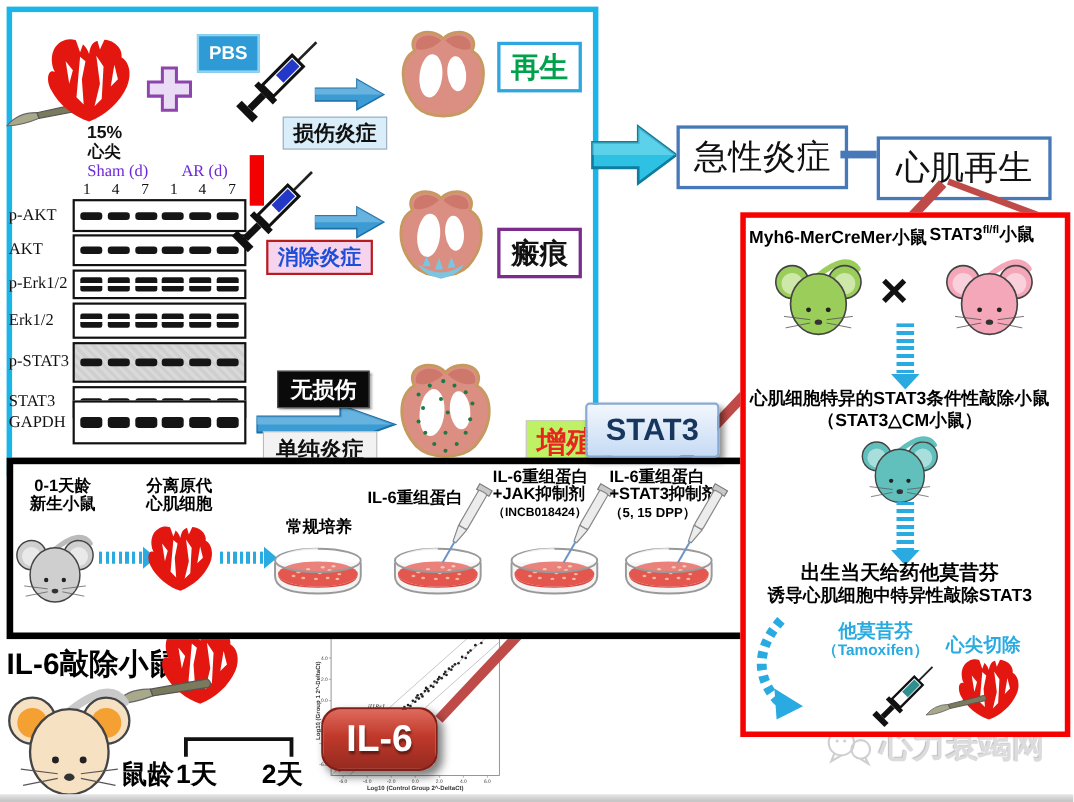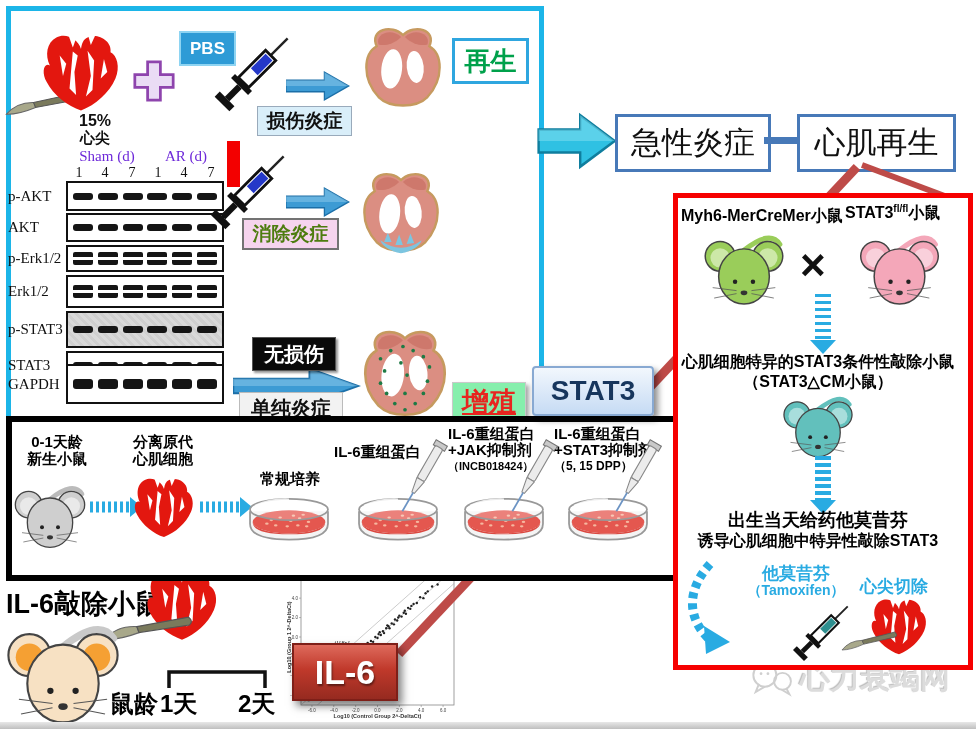--- a/index.html
+++ b/index.html
@@ -16,52 +16,52 @@
   
   #cyan-box{left:6px;top:6px;width:528px;height:417px;border:5px solid #1CB5E8;background:#fff;}
   #black-box{left:6px;top:416px;width:662px;height:153px;border:6px solid #000;background:#fff;}
   #red-box{left:673px;top:193px;width:290px;height:467px;border:5px solid #F60000;background:#fff;}
 
   
   .chip{display:flex;align-items:center;justify-content:center;font-weight:bold;white-space:nowrap;}
   #chip-pbs{left:179px;top:31px;width:53px;height:31px;background:#2E9BD6;border:2px solid #8ED4F2;color:#fff;font-size:17px;}
   #chip-injure{left:257px;top:106px;width:93px;height:28px;background:#D9EEF9;border:1px solid #9ab;color:#111;font-size:19px;}
   #chip-regen{left:452px;top:38px;width:71px;height:40px;background:#fff;border:3px solid #2FA6DF;color:#00A14B;font-size:26px;}
-  #chip-clear{left:242px;top:218px;width:93px;height:28px;background:#F6D4EE;border:2px solid #737373;color:#4d7c0f;font-size:19px;}
+  #chip-clear{left:242px;top:218px;width:93px;height:28px;background:#F6D4EE;border:2px solid #b91c1c;color:#1d4ed8;font-size:19px;}
   #chip-scar{left:452px;top:207px;width:71px;height:40px;background:#fff;border:3px solid #7B2D8E;color:#111;font-size:26px;}
   #chip-noinjury{left:252px;top:337px;width:82px;height:32px;background:#0A0A0A;border:1px solid #555;color:#fff;font-size:20px;box-shadow:2px 2px 2px rgba(0,0,0,.4);}
   #chip-pure{left:239px;top:392px;width:102px;height:30px;background:#F2F2F2;border:1px solid #bbb;color:#111;font-size:20px;}
-  #chip-prolif{left:452px;top:382px;width:72px;height:38px;background:#86efac;border:1px solid #c9c9c9;box-shadow:3px 3px 4px rgba(0,0,0,.35);color:#E8251F;font-size:27px;text-decoration:underline;}
+  #chip-prolif{left:478px;top:382px;width:72px;height:38px;background:#bef264;border:1px solid #c9c9c9;box-shadow:3px 3px 4px rgba(0,0,0,.35);color:#E8251F;font-size:27px;}
 
   
   .blot-head{position:absolute;font-family:"Liberation Serif",serif;font-size:15px;color:#6d28d9;text-align:center;}
   .lane-num{position:absolute;top:165px;width:20px;text-align:center;font-family:"Liberation Serif",serif;font-size:14px;color:#111;}
   .blot-row{position:absolute;left:8px;width:216px;}
   .blot-label{position:absolute;left:0;top:0;bottom:0;width:58px;display:flex;align-items:center;
               font-family:"Liberation Serif",serif;font-size:15px;color:#111;}
   .blot-box{position:absolute;left:58px;right:0;top:0;bottom:0;border:2px solid #111;background:#fff;
             display:flex;align-items:center;justify-content:space-around;padding:0 3px;}
   .band{width:20px;height:7px;background:#151515;border-radius:3px;}
   .row-double .band{height:13px;background:linear-gradient(180deg,#151515 0 5px,#fff 5px 8px,#151515 8px 13px);border-radius:2px;}
   .row-noise .blot-box{background:repeating-linear-gradient(45deg,#D9D9D9 0 3px,#CFCFCF 3px 6px);}
   .row-thick .band{height:10px;}
 
   
   .flow-node{display:flex;align-items:center;justify-content:center;background:#fff;border:3px solid #4779B8;
              font-family:"Liberation Serif",serif;font-size:31px;color:#111;white-space:nowrap;}
   #node1{left:615px;top:114px;width:150px;height:52px;}
-  #node2{left:797px;top:114px;width:153px;height:52px;text-align:right;}
+  #node2{left:797px;top:124px;width:153px;height:52px;text-align:right;}
   #node-connector{left:764px;top:137px;width:34px;height:7px;background:#4779B8;}
 
   
   #tag-stat3{left:532px;top:366px;width:118px;height:46px;border-radius:4px;
              background:linear-gradient(180deg,#F2F7FD 0%,#C6DBF4 100%);border:2px solid #88A9D2;
              box-shadow:4px 4px 6px rgba(0,0,0,.45);display:flex;align-items:center;justify-content:center;
              color:#17365D;font-weight:bold;font-size:28px;}
-  #tag-il6{left:292px;top:643px;width:102px;height:54px;border-radius:0;
+  #tag-il6{left:292px;top:643px;width:102px;height:54px;border-radius:17px;
            background:linear-gradient(180deg,#DE6A5C 0%,#C0392B 45%,#962A20 100%);border:2px solid #7E1F18;
            box-shadow:4px 5px 8px rgba(0,0,0,.5);display:flex;align-items:center;justify-content:center;
            color:#fff;font-weight:bold;font-size:34px;text-shadow:1px 2px 2px rgba(0,0,0,.45);}
 
   
   .sarrow-v .shaft{position:absolute;left:50%;transform:translateX(-50%);top:0;bottom:13px;width:16px;
     background:repeating-linear-gradient(180deg,#29ABE2 0 3.5px,transparent 3.5px 7px);}
   .sarrow-v .head{position:absolute;left:50%;transform:translateX(-50%);bottom:0;width:0;height:0;
     border-left:13px solid transparent;border-right:13px solid transparent;border-top:14px solid #29ABE2;}
   .sarrow-h .shaft{position:absolute;top:50%;transform:translateY(-50%);left:0;right:11px;height:11px;
@@ -324,20 +324,21 @@
   <svg class="abs z3" style="left:196px;top:140px;width:104px;height:104px;transform:rotate(135deg);--liquid:#2438C8">
       <use href="#syringe"></use>
     </svg>
   <svg class="abs z2" style="left:286px;top:186px;width:64px;height:32px">
       <use href="#barrow"></use>
     </svg>
   <div id="chip-clear" class="abs z3 chip">消除炎症</div>
   <svg class="abs z2" style="left:354px;top:158px;width:94px;height:108px">
       <use href="#heart-scar"></use>
     </svg>
+  <div id="chip-scar" class="abs z2 chip">瘢痕</div>
 
   <svg class="abs z2" style="left:233px;top:366px;width:128px;height:40px">
       <use href="#barrow"></use>
     </svg>
   <div id="chip-pure" class="abs z2 chip">单纯炎症</div>
   <div id="chip-noinjury" class="abs z3 chip">无损伤</div>
   <svg class="abs z2" style="left:352px;top:322px;width:106px;height:102px">
       <use href="#heart-dots"></use>
     </svg>
   <div id="chip-prolif" class="abs z2 chip">增殖</div>

